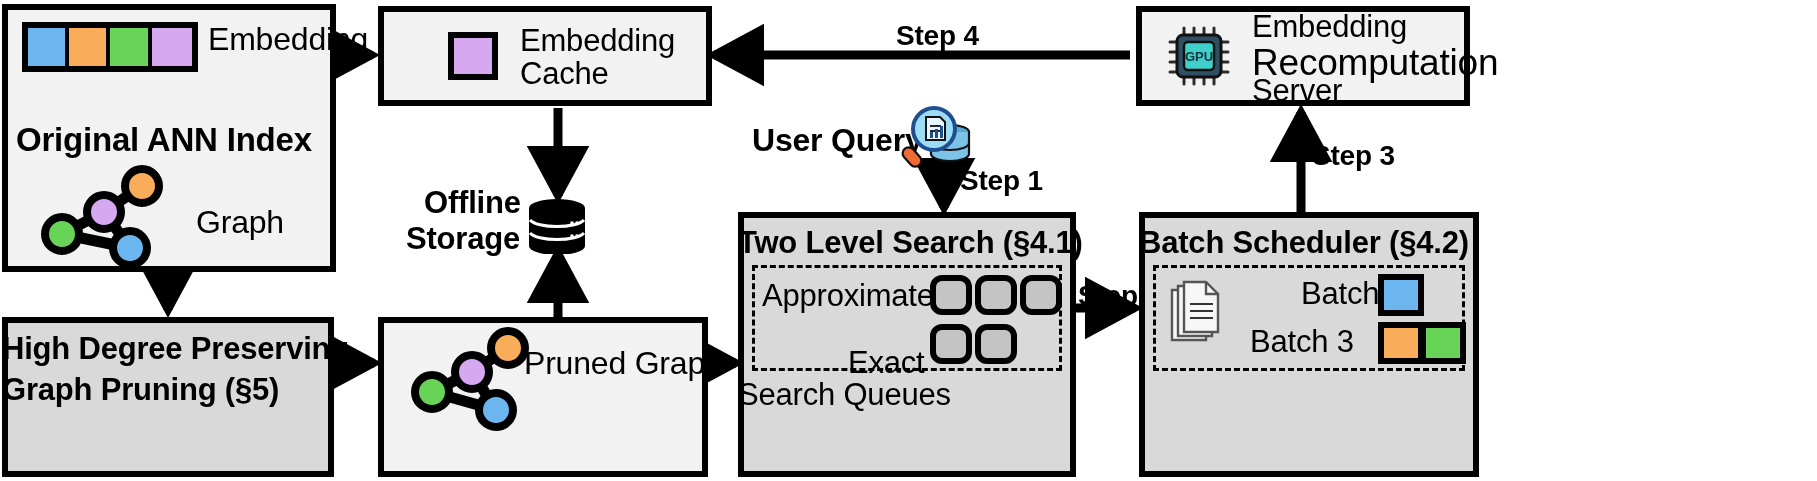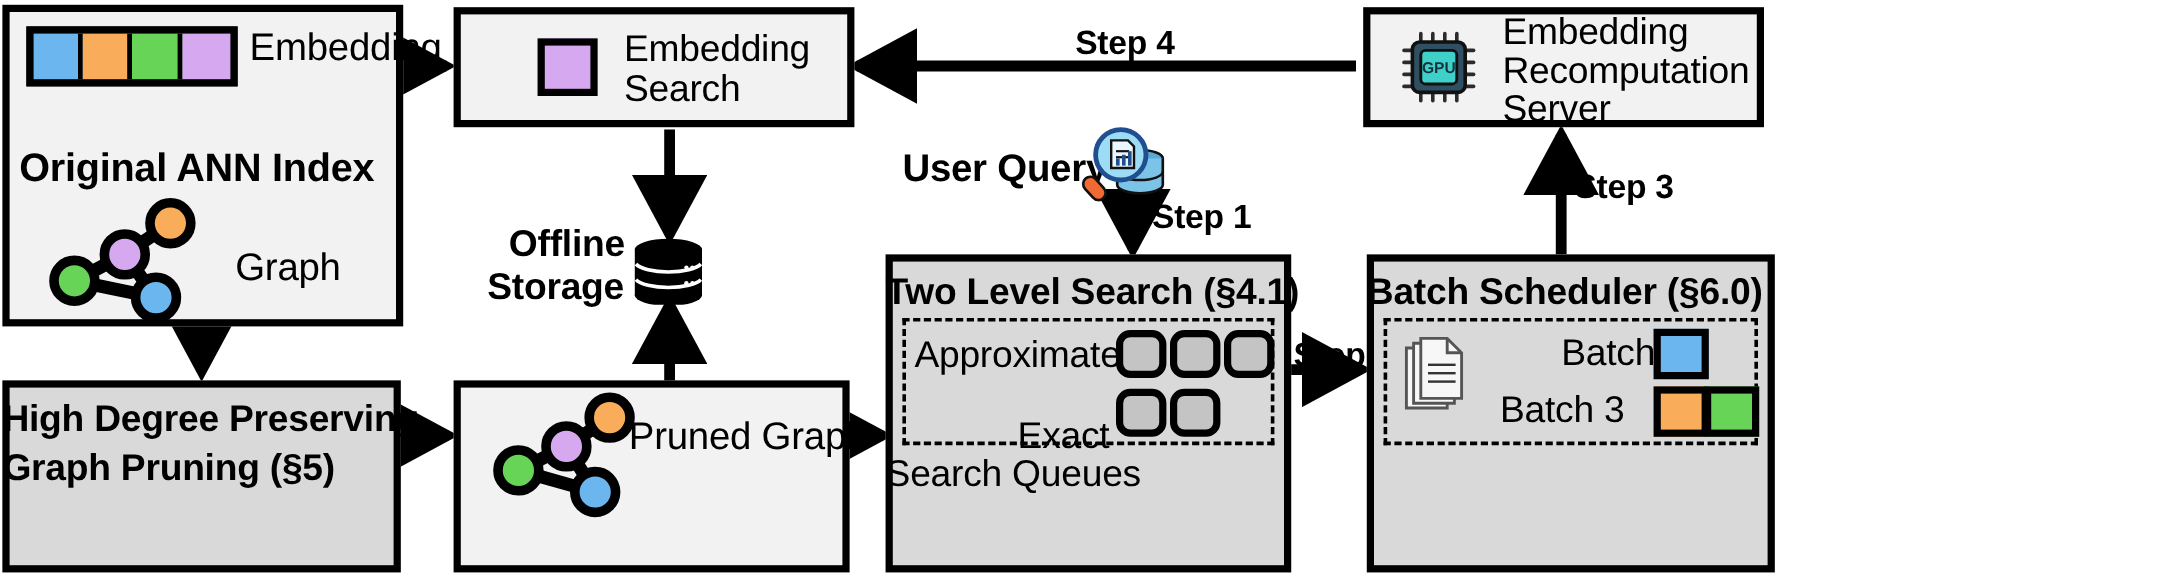--- a/index.html
+++ b/index.html
@@ -139,21 +139,21 @@
 
   <div class="lbl" style="left:196px;top:205px;font-size:32px;">Graph</div>
 
   <div class="box shaded" style="left:2px;top:317px;width:332px;height:160px;"></div>
   <div class="lbl bold c" style="left:2px;top:332px;width:332px;font-size:31px;">High Degree Preserving</div>
   <div class="lbl bold c" style="left:2px;top:373px;width:332px;font-size:31px;">Graph Pruning (§5)</div>
 
   <div class="box" style="left:378px;top:6px;width:334px;height:100px;"></div>
   <div class="swatch" style="left:448px;top:32px;width:50px;height:48px;background:#d6a8ef;"></div>
   <div class="lbl" style="left:520px;top:24px;font-size:31px;">Embedding</div>
-  <div class="lbl" style="left:520px;top:57px;font-size:31px;">Search</div>
+  <div class="lbl" style="left:520px;top:57px;font-size:31px;">Cache</div>
 
   <div class="lbl bold" style="left:424px;top:186px;font-size:31px;">Offline</div>
   <div class="lbl bold" style="left:406px;top:222px;font-size:31px;">Storage</div>
 
   <div class="db" style="left:526px;top:198px;width:62px;height:56px;">
     <svg width="62" height="56" viewBox="0 0 62 56">
       <g fill="#000">
         <ellipse cx="31" cy="10" rx="28" ry="9"></ellipse>
         <rect x="3" y="10" width="56" height="38"></rect>
         <ellipse cx="31" cy="48" rx="28" ry="9"></ellipse>
@@ -234,21 +234,21 @@
 
   <div class="lbl" style="left:848px;top:328px;font-size:31px;margin-top:18px;">Exact</div>
   <div class="pill" style="left:930px;top:324px;width:42px;height:40px;"></div>
   <div class="pill" style="left:975px;top:324px;width:42px;height:40px;"></div>
 
   <div class="lbl c" style="left:738px;top:378px;width:338px;font-size:31px;">Search Queues</div>
 
   <div class="lbl bold" style="left:1078px;top:280px;font-size:28px;">Step 2</div>
 
   <div class="box shaded" style="left:1139px;top:212px;width:340px;height:265px;"></div>
-  <div class="lbl bold c" style="left:1139px;top:226px;width:340px;font-size:31px;">Batch Scheduler (§6.0)</div>
+  <div class="lbl bold c" style="left:1139px;top:226px;width:340px;font-size:31px;">Batch Scheduler (§4.2)</div>
 
   <div class="dashed" style="left:1153px;top:265px;width:312px;height:106px;"></div>
 
   <div class="icon" style="left:1168px;top:280px;width:56px;height:66px;">
     <svg width="56" height="66" viewBox="0 0 56 66">
       <g fill="#f7f7f7" stroke="#555" stroke-width="2.4">
         <path d="M4,10 L26,10 L38,22 L38,60 L4,60 z"></path>
         <path d="M10,6 L32,6 L44,18 L44,56 L10,56 z"></path>
         <path d="M16,2 L38,2 L50,14 L50,52 L16,52 z"></path>
       </g>
@@ -293,18 +293,18 @@
         <line x1="52" y1="36" x2="60" y2="36"></line>
           <line x1="52" y1="46" x2="60" y2="46"></line>
       </g>
       <rect x="9" y="9" width="44" height="42" rx="6" fill="#2f4f63" stroke="#111" stroke-width="3"></rect>
       <rect x="16" y="16" width="30" height="28" rx="4" fill="#3fd0c9" stroke="#111" stroke-width="2.4"></rect>
       <text x="31" y="35" font-family="Liberation Sans, sans-serif" font-size="13" font-weight="bold" fill="#17323e" text-anchor="middle">GPU</text>
     </svg>
   </div>
 
   <div class="lbl" style="left:1252px;top:10px;font-size:31px;">Embedding</div>
-  <div class="lbl" style="left:1252px;top:42px;font-size:31px;">Recomputation</div>
+  <div class="lbl" style="left:1252px;top:42px;font-size:37px;">Recomputation</div>
   <div class="lbl" style="left:1252px;top:74px;font-size:31px;">Server</div>
 
   <div class="lbl bold" style="left:896px;top:20px;font-size:28px;">Step 4</div>
 
 </div>
 
 </body></html>

